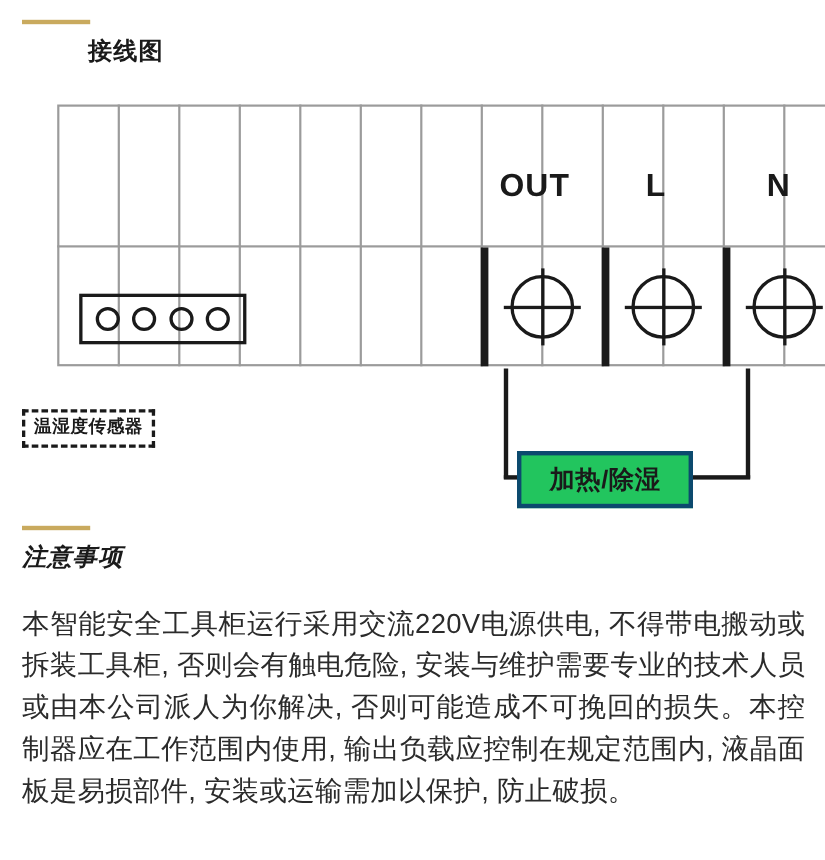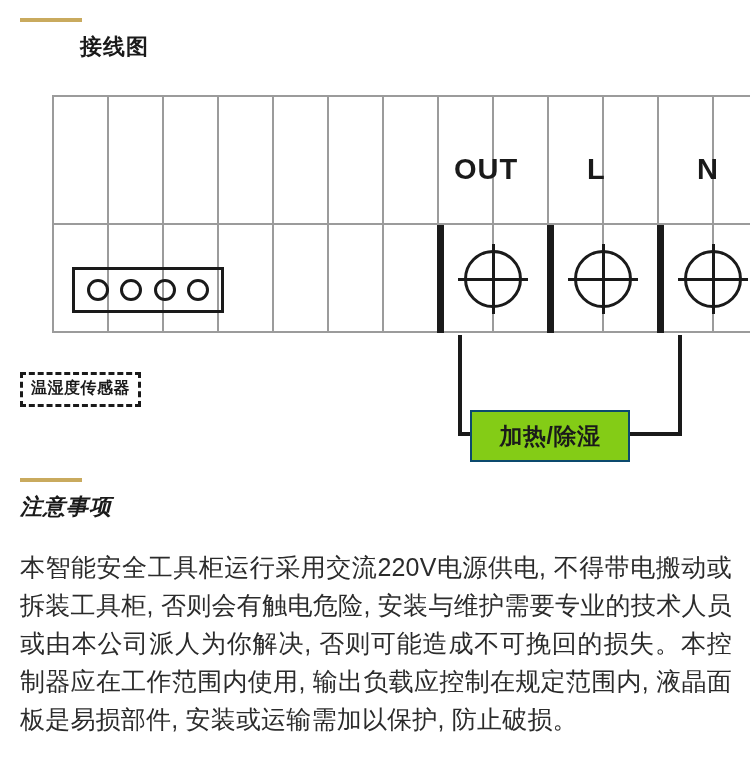--- a/index.html
+++ b/index.html
@@ -156,29 +156,29 @@
     background: #ffffff;
   }
 
   
   .load-box {
     position: absolute;
     left: 470px;
     top: 410px;
     width: 160px;
     height: 52px;
-    border: 2px solid #0c4a6e;
+    border: 4px solid #0c4a6e;
     box-sizing: border-box;
     display: flex;
     align-items: center;
     justify-content: center;
     font-size: 23px;
     font-weight: bold;
     color: #1a1a1a;
-    background: #84cc16;
+    background: #22c55e;
     letter-spacing: 0.5px;
   }
 
   
   .wire {
     position: absolute;
     background: #1a1a1a;
   }
 
   

